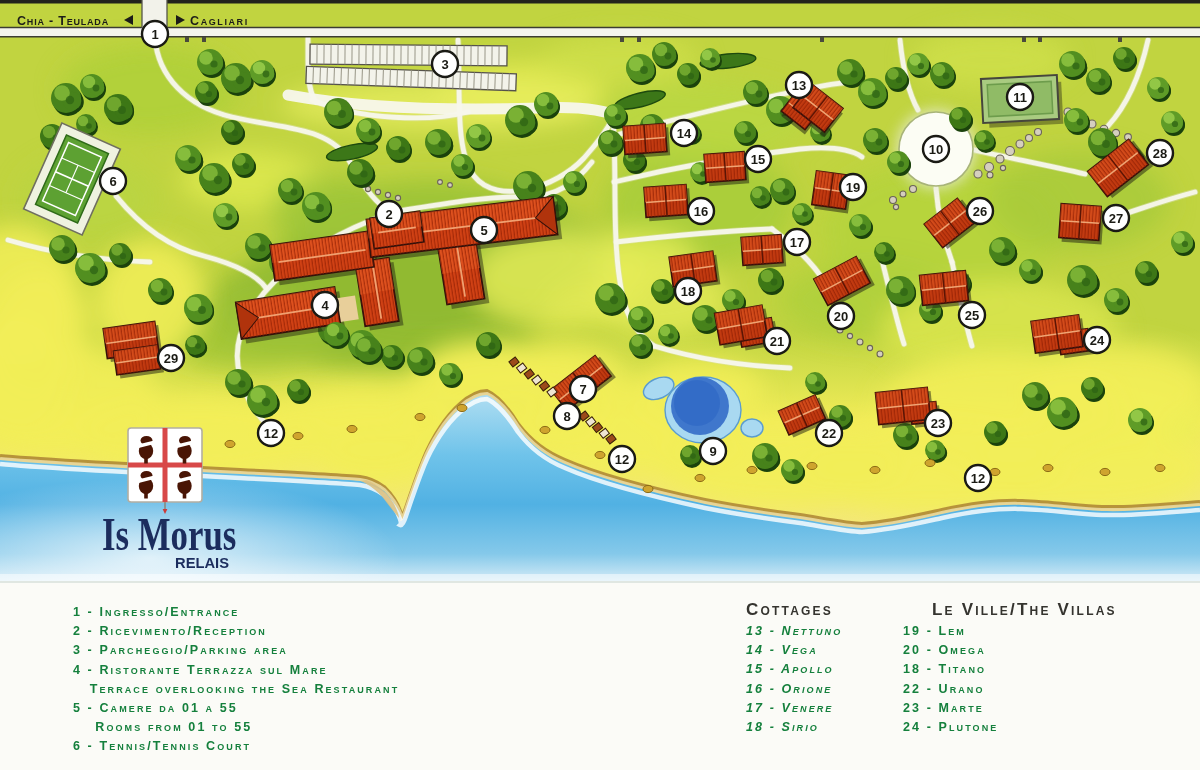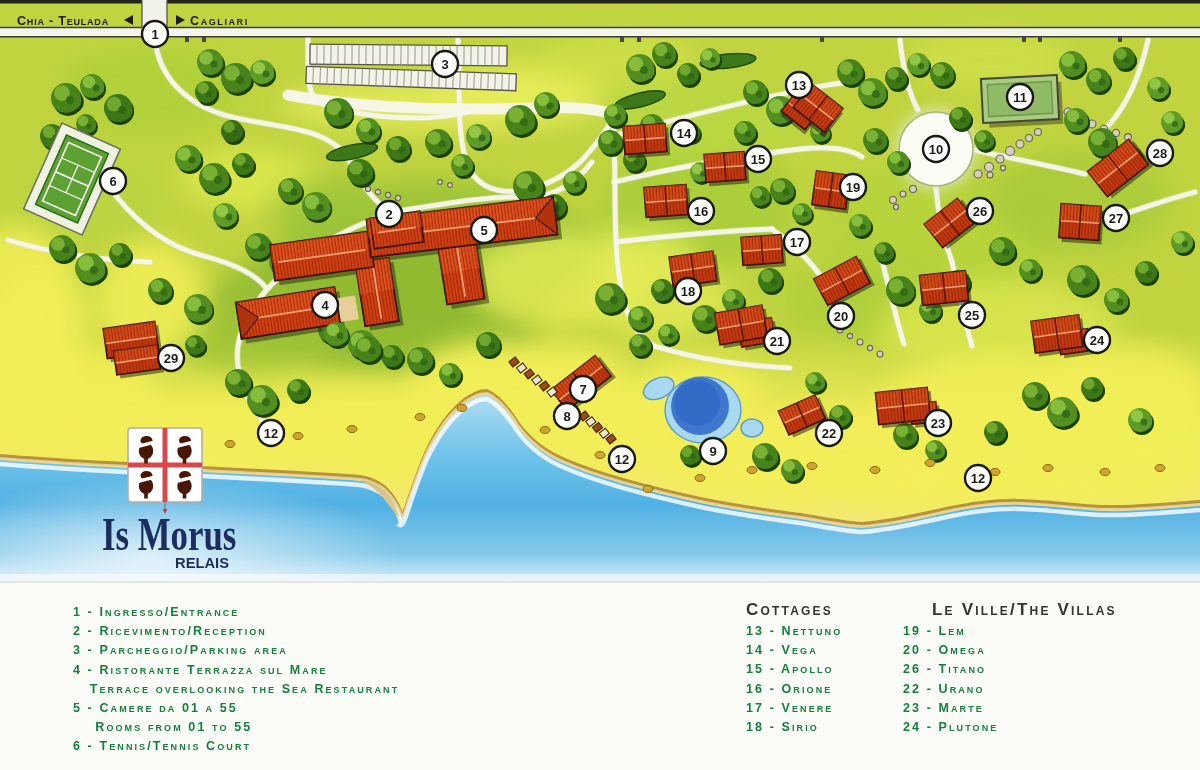--- a/index.html
+++ b/index.html
@@ -1741,28 +1741,28 @@
 3 - Parcheggio/Parking area
 4 - Ristorante Terrazza sul Mare
    Terrace overlooking the Sea Restaurant
 5 - Camere da 01 a 55
     Rooms from 01 to 55
 6 - Tennis/Tennis Court</div>
 
 
 <div class="hd" style="left:746px;top:600px;">Cottages</div>
 
-<div class="lg" style="left:746px;top:622px;">13 - Nettuno
+<div class="lg" style="left:746px;top:622px;font-style:italic;">13 - Nettuno
 14 - Vega
 15 - Apollo
 16 - Orione
 17 - Venere
 18 - Sirio</div>
 
 <div class="hd" style="left:901px;top:600px;margin-left:31px;">Le Ville/The Villas</div>
 
 <div class="lg" style="left:903px;top:622px;">19 - Lem
 20 - Omega
-26 - Titano
+18 - Titano
 22 - Urano
 23 - Marte
 24 - Plutone</div>
 
 </div>
 </body></html>

